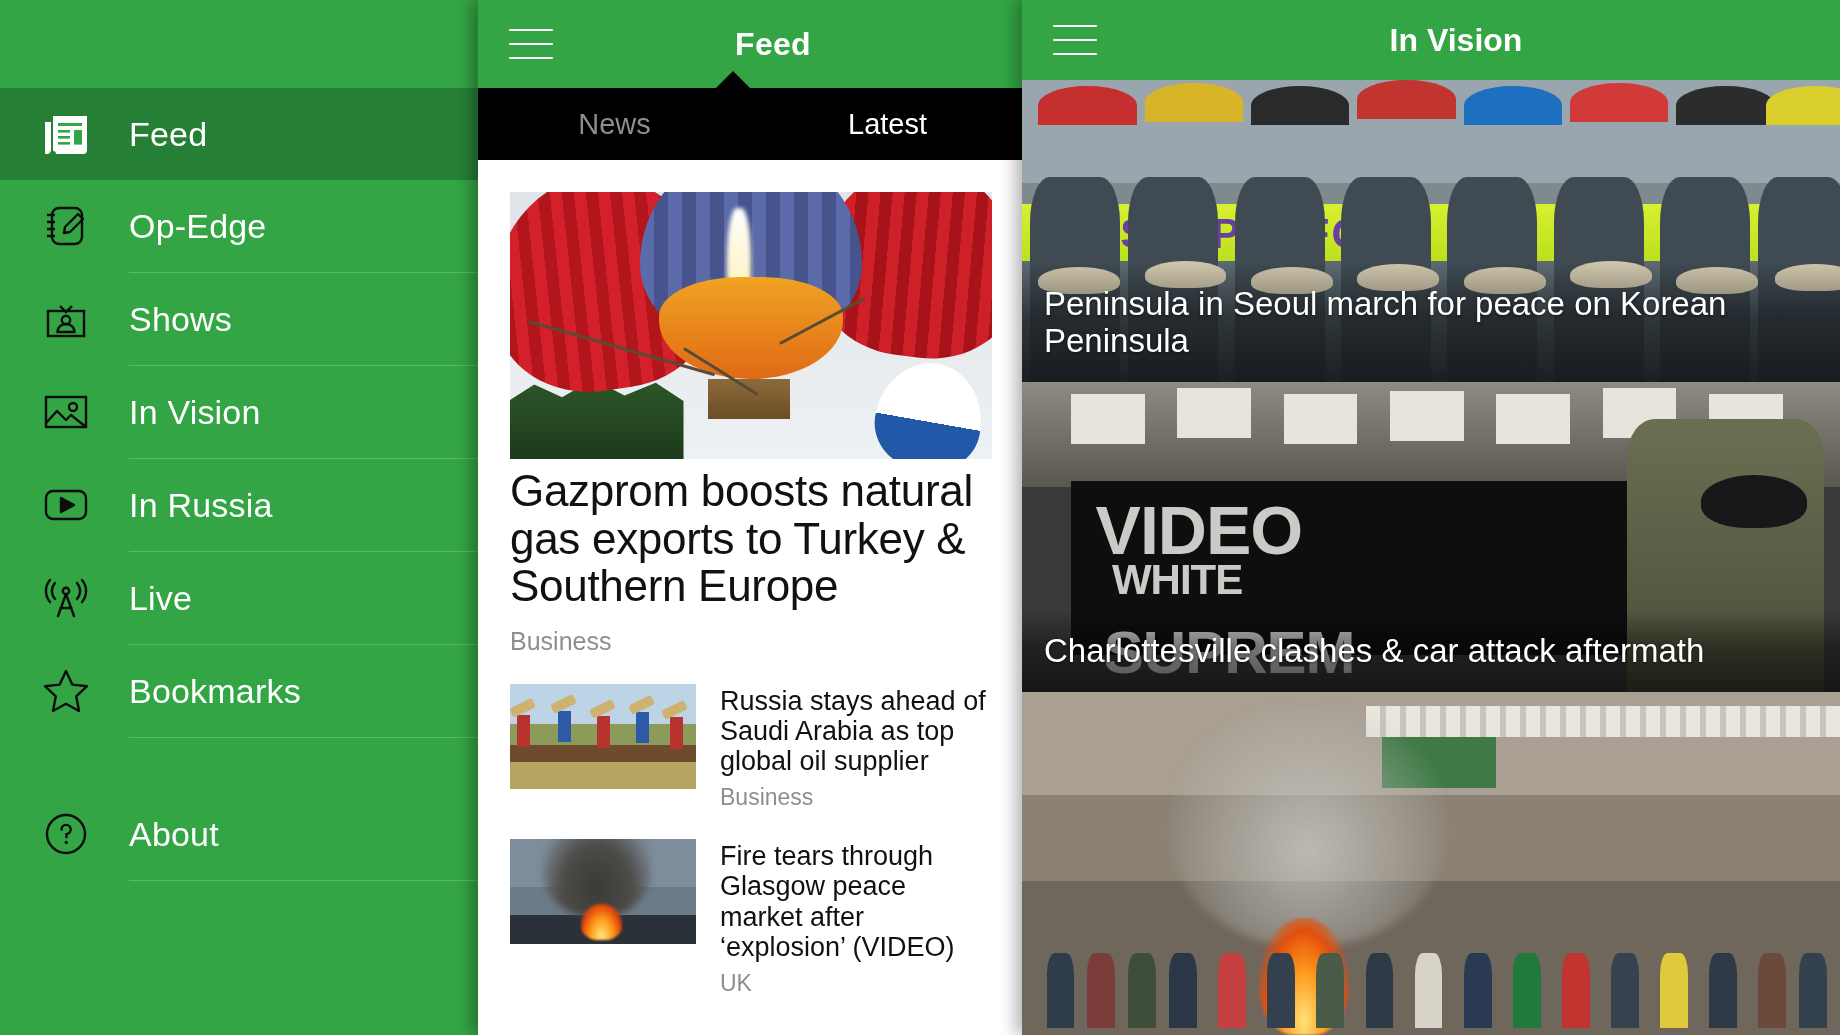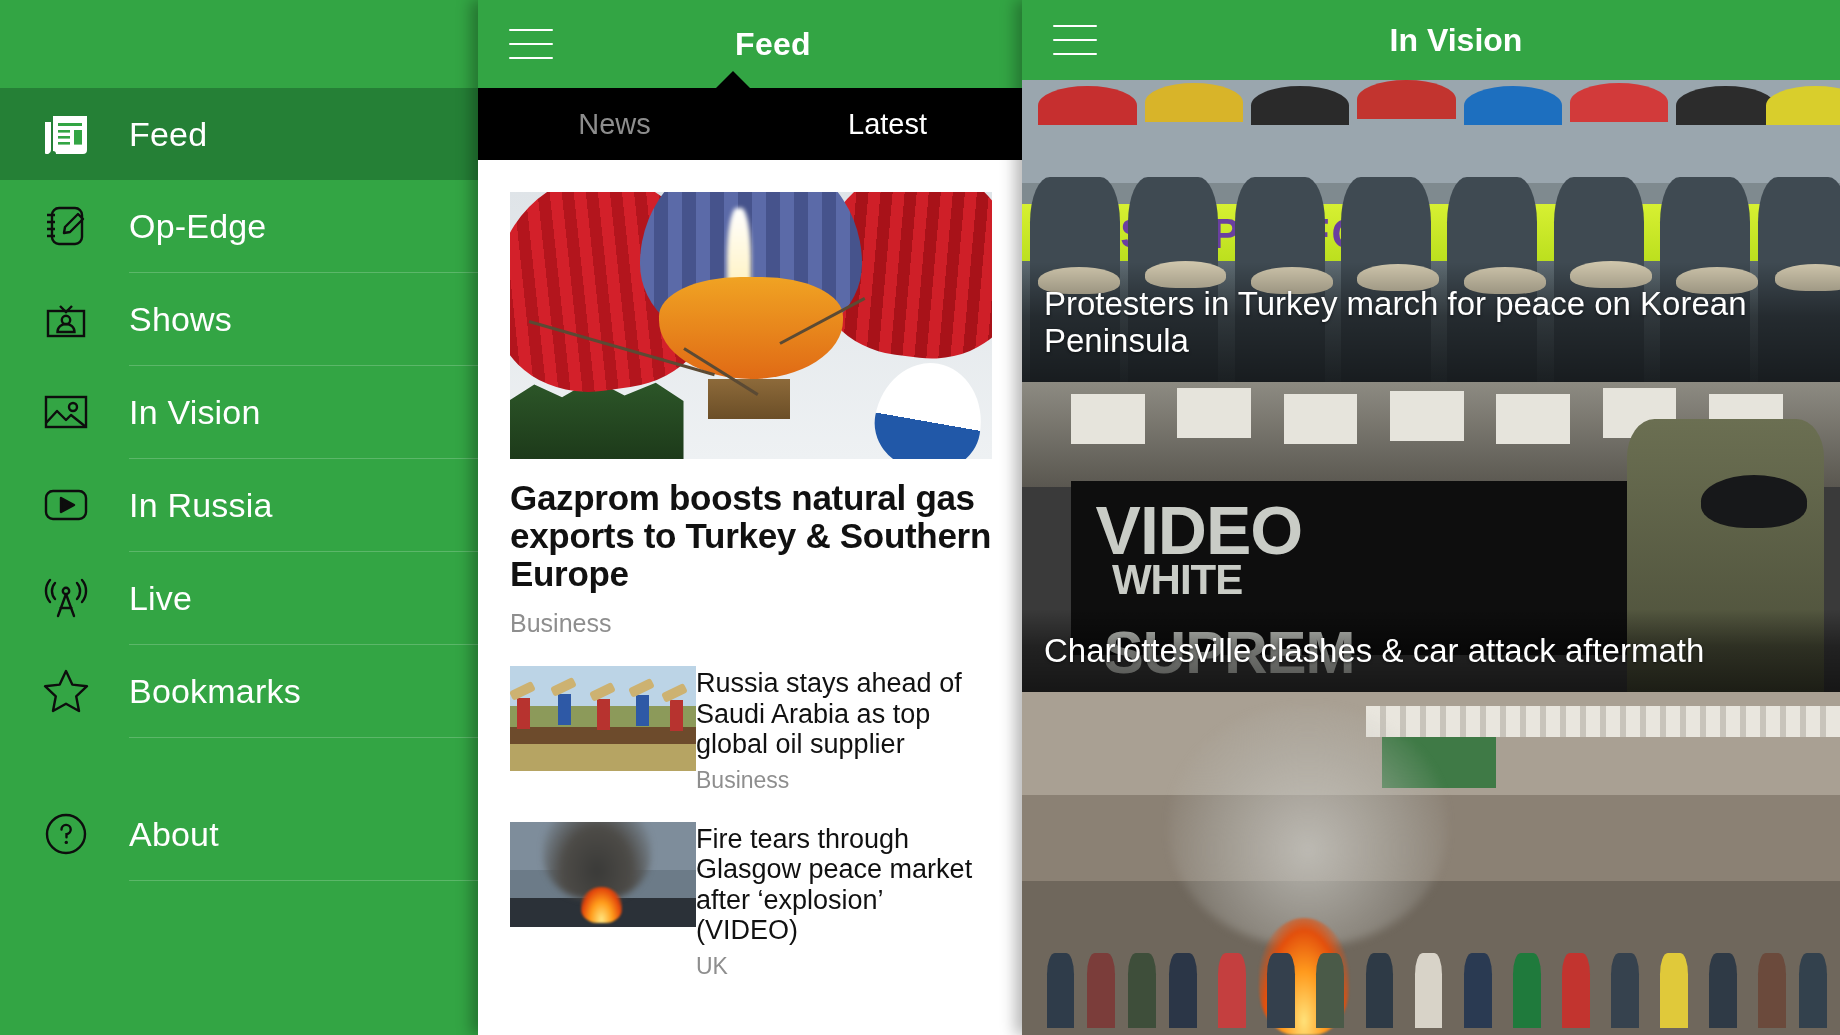--- a/index.html
+++ b/index.html
@@ -118,36 +118,37 @@
   .hero {
     padding: 32px 32px 0 32px;
   }
   .hero-img {
     width: 100%; height: 267px;
     position: relative;
     overflow: hidden;
     background: #cfd4d8;
   }
   .hero-title {
-    font-size: 35px;
+    font-size: 44px;
     line-height: 1.08;
-    font-weight: bold;
+    font-weight: normal;
     color: #111111;
     letter-spacing: -0.3px;
-    margin-top: 20px;
+    margin-top: 8px;
   }
   .hero-cat {
     font-size: 25px;
     color: #8e8e8e;
     margin-top: 17px;
   }
 
   .list-item {
     display: flex;
     padding: 28px 32px 0 32px;
+    gap: 24px;
   }
   .li-thumb {
     width: 186px; min-width: 186px;
     height: 105px;
     overflow: hidden;
     position: relative;
     background: #c9cfc2;
   }
   .li-text { flex: 1; padding-top: 2px; }
   .li-title {
@@ -568,21 +569,21 @@
         <div class="person" style="left:90%;"></div>
         <div class="hat" style="left:2%;  top:62%;"></div>
         <div class="hat" style="left:15%; top:60%;"></div>
         <div class="hat" style="left:28%; top:62%;"></div>
         <div class="hat" style="left:41%; top:61%;"></div>
         <div class="hat" style="left:54%; top:62%;"></div>
         <div class="hat" style="left:67%; top:60%;"></div>
         <div class="hat" style="left:80%; top:62%;"></div>
         <div class="hat" style="left:92%; top:61%;"></div>
       </div>
-      <div class="vis-caption">Protesters in Turkey march for peace on Korean Peninsula</div>
+      <div class="vis-caption">Peninsula in Seoul march for peace on Korean Peninsula</div>
     </div>
 
     <div class="vis-card" style="height:310px;">
       <div class="scene cville-bg">
         <div class="cville-crowd"></div>
         <div class="placard" style="left:6%;"></div>
         <div class="placard" style="left:19%; top:2%;"></div>
         <div class="placard" style="left:32%;"></div>
         <div class="placard" style="left:45%; top:3%;"></div>
         <div class="placard" style="left:58%;"></div>

